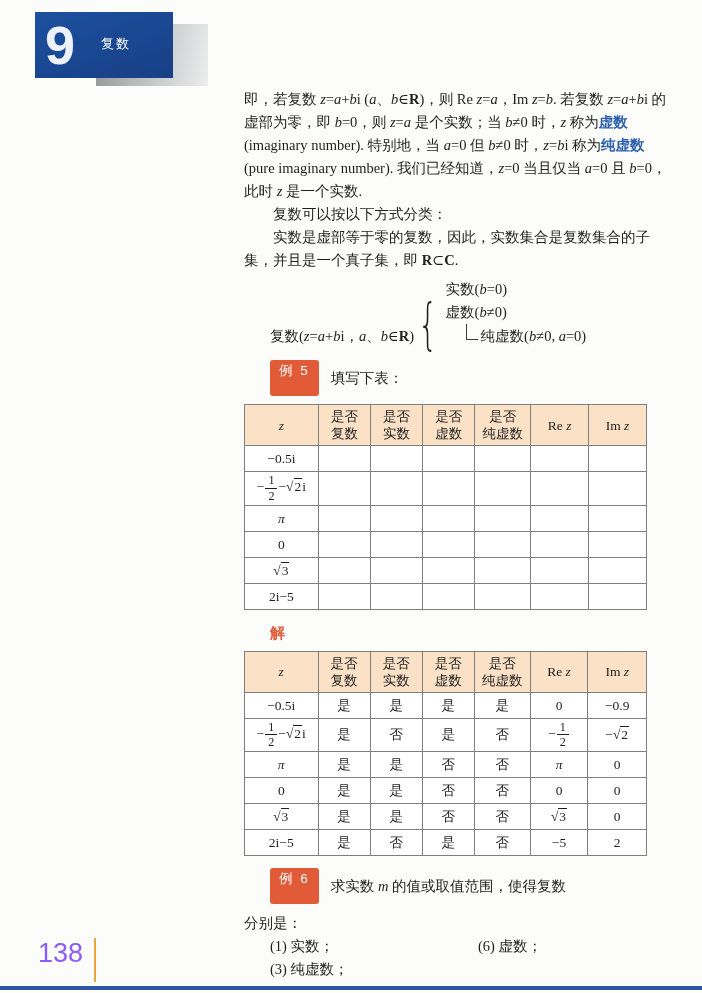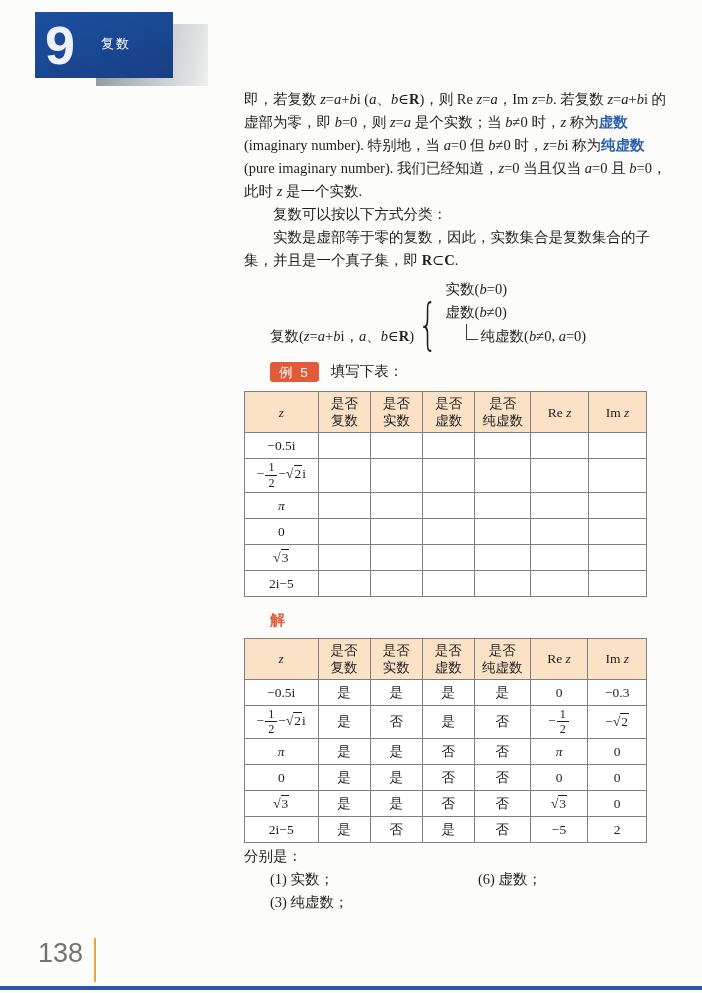--- a/index.html
+++ b/index.html
@@ -44,21 +44,21 @@
   .classify-right { margin-left:4px; }
   .cls-line { line-height:23px; white-space:nowrap; }
   .cls-sub { margin-left:20px; }
   .connector { display:inline-block; width:11px; height:15px;
     border-left:1px solid #3a3a3a; border-bottom:1px solid #3a3a3a;
     margin-right:3px; vertical-align:1px; }
 
   
   .example-heading { margin:12px 0 8px 26px; display:flex; align-items:center; gap:12px; }
   .ex-badge { background:#e15b39; color:#fff; font-size:13.5px; line-height:19px;
-    padding:1px 9px 0; border-radius:3px; letter-spacing:2px;
+    padding:1px 9px 16px; border-radius:3px; letter-spacing:2px;
     font-family:"Liberation Sans","DejaVu Sans",sans-serif; }
   .solution-label { color:#e15b39; font-weight:bold; margin:12px 0 6px 26px; font-size:15px; }
 
   
   table.fill-table { border-collapse:collapse; width:403px; margin:4px 0 2px 0; background:#fff; }
   .fill-table th, .fill-table td { border:1px solid #7f7f7f; text-align:center; }
   .fill-table th { background:#fbe2c7; font-weight:normal; font-size:13.5px;
     line-height:17px; white-space:pre-line; padding:3px 2px; }
   .fill-table td { font-size:13.5px; padding:1px 3px; height:20px; }
   .fill-table th:nth-child(1) { width:72px; }
@@ -73,21 +73,21 @@
   .fnum { border-bottom:1px solid currentColor; padding:0 3px 1px; }
   .fden { padding-top:1px; }
   .sqrt { font-family:"Liberation Serif","DejaVu Serif",serif; white-space:nowrap; }
   .rcd  { border-top:1px solid currentColor; padding:0 1px; }
 
   
   .formula { text-align:center; margin:2px 0 2px; font-size:15px; }
   .items-grid { display:grid; grid-template-columns:208px 208px; padding-left:26px; }
 
   
-  .page-number { position:absolute; left:38px; top:942px; color:#737373; font-size:27px;
+  .page-number { position:absolute; left:38px; top:942px; color:#8b5cf6; font-size:27px;
     font-family:"Liberation Sans","DejaVu Sans",sans-serif; }
   .pn-line { position:absolute; left:94px; top:938px; width:2px; height:44px; background:#e9a63b; }
   .bottom-rule { position:absolute; left:0; bottom:3px; width:100%; height:4px; background:#2a57a8; }
 </style>
 </head>
 <body>
 
 <div class="page">
 
   <div class="badge-shadow"></div>
@@ -215,21 +215,21 @@
           </tr>
         </thead>
         <tbody>
           <tr>
             <td><span class="rm">−0.5i</span></td>
             <td>是</td>
             <td>是</td>
             <td>是</td>
             <td>是</td>
             <td><span class="rm">0</span></td>
-            <td><span class="rm">−0.3</span></td>
+            <td><span class="rm">−0.9</span></td>
           </tr>
           <tr>
             <td><span class="rm">−</span><span class="frac">
                 <span class="fnum">1</span>
                 <span class="fden">2</span>
               </span><span class="rm">−</span><span class="sqrt"><span>√</span><span class="rcd">2</span></span><span class="rm">i</span></td>
             <td>是</td>
             <td>否</td>
             <td>是</td>
             <td>否</td>
@@ -271,20 +271,24 @@
             <td>是</td>
             <td>否</td>
             <td>是</td>
             <td>否</td>
             <td><span class="rm">−5</span></td>
             <td><span class="rm">2</span></td>
           </tr>
         </tbody>
       </table>
 
+    <div class="example-heading">
+      <span class="ex-badge">例 6</span>
+      <span class="ex-prompt"><span>求实数 </span><span class="m">m</span><span> 的值或取值范围，使得复数</span></span>
+    </div>
 
 
     <p class="para">分别是：</p>
 
     <div class="items-grid">
       <span>(1) 实数；</span>
       <span>(6) 虚数；</span>
       <span>(3) 纯虚数；</span>
     </div>
 

